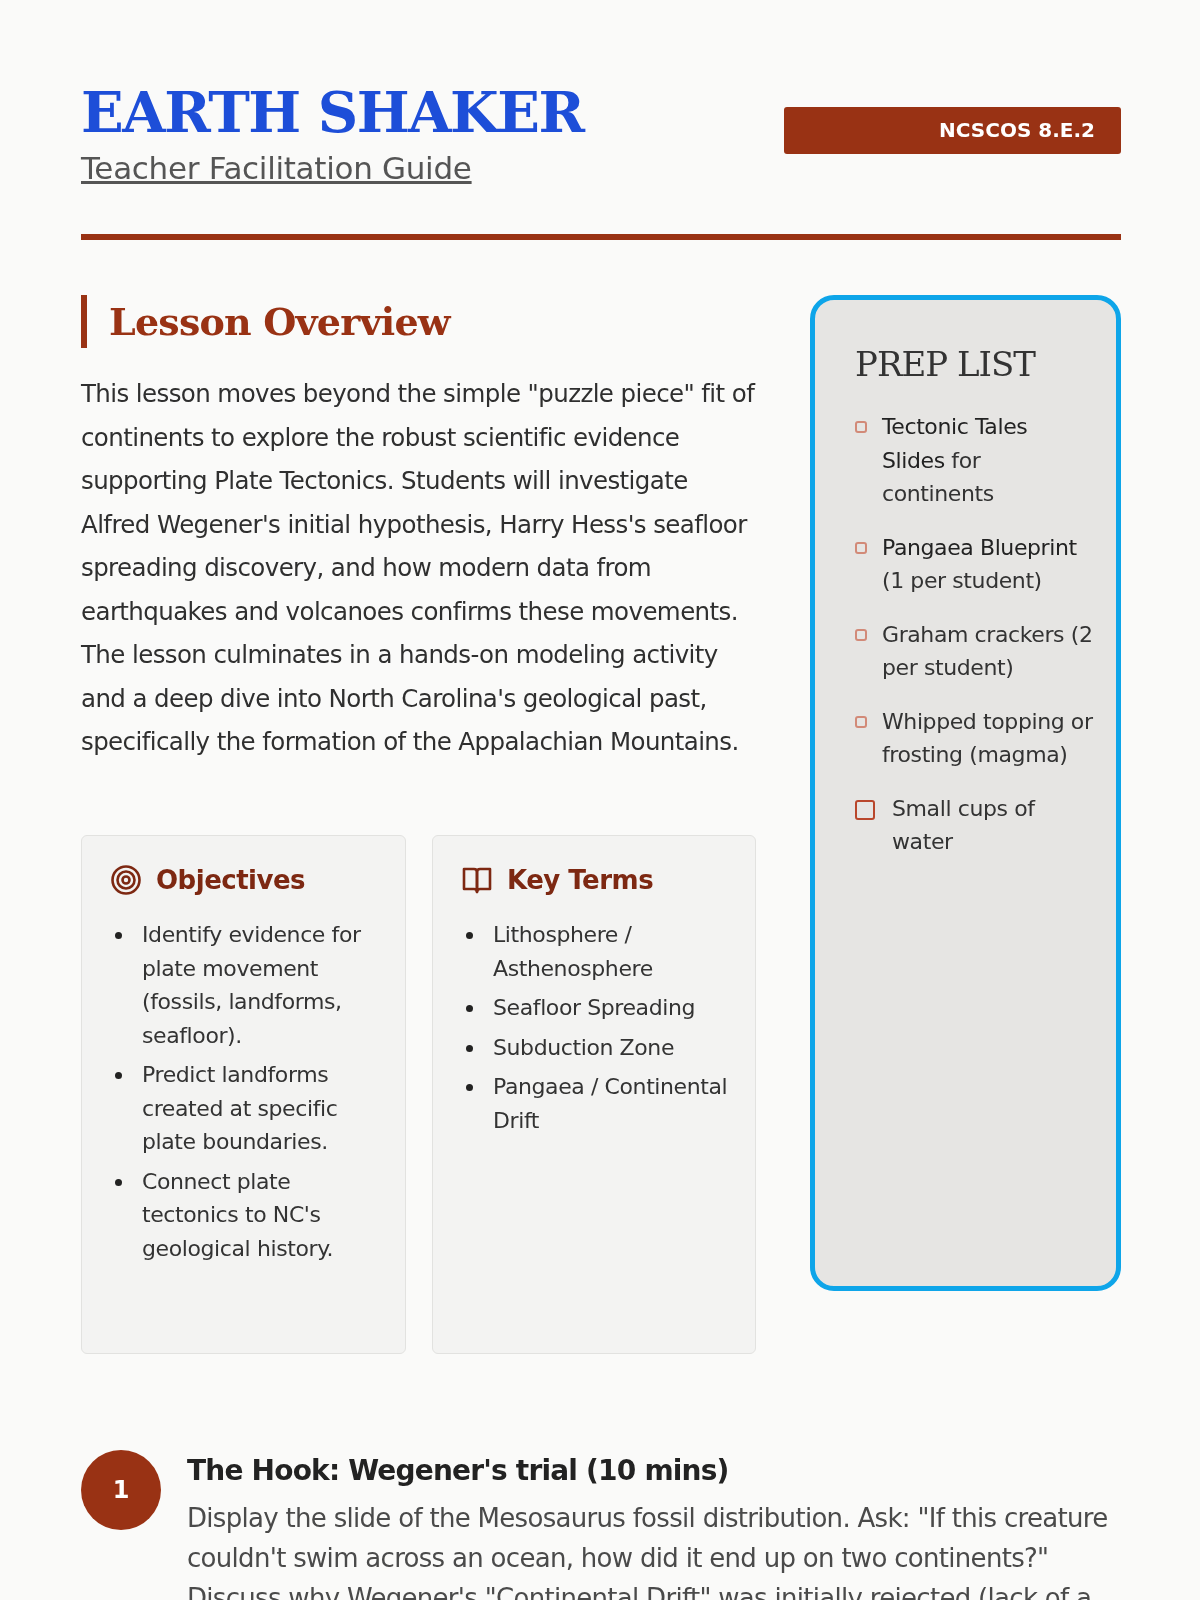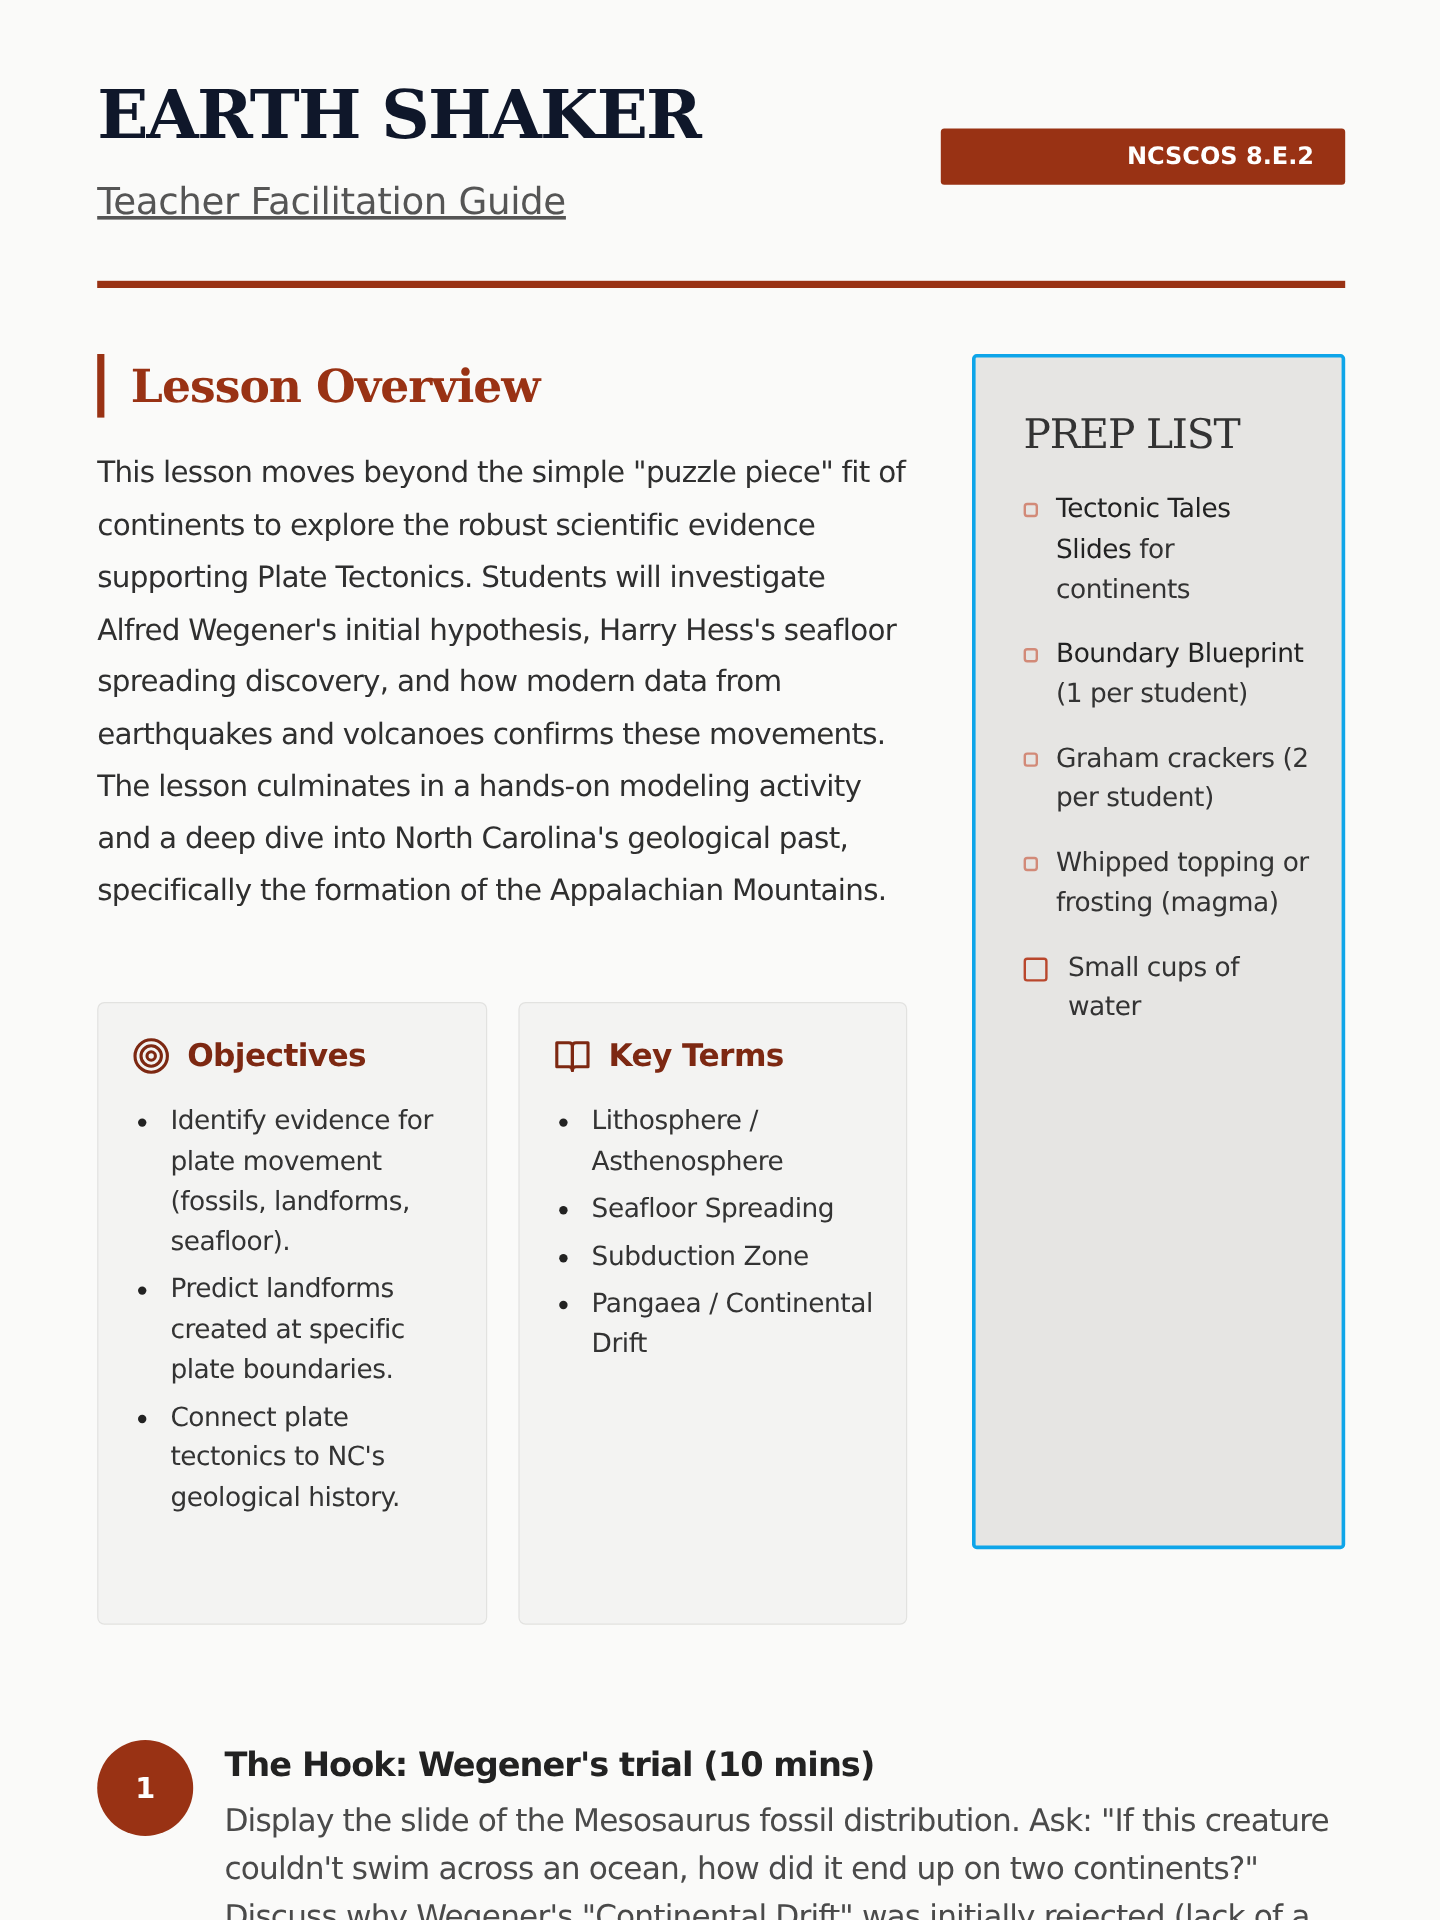--- a/index.html
+++ b/index.html
@@ -4,23 +4,23 @@
 <style>
   * { box-sizing: border-box; margin: 0; padding: 0; }
   html, body { width: 1200px; height: 1600px; overflow: hidden; background: #fafaf9; }
   body { font-family: "DejaVu Sans", sans-serif; color: #2b2b2b; position: relative; }
 
   .page { position: absolute; left: 81px; top: 0; width: 1040px; }
 
   
   .header { position: relative; height: 242px; }
   .title {
-    position: absolute; left: 0; top: 68px;
+    position: absolute; left: 0; top: 84px;
     font-family: "DejaVu Serif", serif; font-weight: bold;
-    font-size: 56px; letter-spacing: -1.5px; color: #0f172a; line-height: 1;
+    font-size: 56px; letter-spacing: -1.5px; color: #1d4ed8; line-height: 1;
   }
   .subtitle {
     position: absolute; left: 0; top: 150px;
     font-family: "DejaVu Sans", sans-serif; font-size: 31px; color: #555; letter-spacing: -0.3px; text-decoration: underline;
   }
   .standard-badge {
     position: absolute; right: 0; top: 107px; width: 337px; height: 47px;
     background: #993214; color: #fff; border-radius: 3px;
     font-weight: bold; font-size: 20px; text-align: right; padding-right: 26px; line-height: 47px;
   }
@@ -58,21 +58,21 @@
     position: relative; font-size: 22px; line-height: 33.5px; color: #333;
     margin-bottom: 6px; letter-spacing: -0.4px;
   }
   .card li::before {
     content: ""; position: absolute; left: -27px; top: 14px;
     width: 7px; height: 7px; border-radius: 50%; background: #222;
   }
 
   .prep {
     position: absolute; left: 729px; top: 295px; width: 311px; height: 996px;
-    background: #e6e5e3; border: 3px solid #0ea5e9; border-radius: 4px;
+    background: #e6e5e3; border: 5px solid #0ea5e9; border-radius: 24px;
   }
   .prep-title {
     position: absolute; left: 40px; top: 44px;
     font-family: "DejaVu Serif", serif; font-size: 34px; color: #333; letter-spacing: -1px;
   }
   .prep ul { position: absolute; left: 40px; top: 110px; list-style: none; width: 240px; }
   .prep li {
     position: relative; display: flex; font-size: 22px; line-height: 33.5px; color: #333;
     margin-bottom: 20px; letter-spacing: -0.4px;
   }
@@ -146,21 +146,21 @@
 
   <aside class="prep">
     <div class="prep-title">PREP LIST</div>
     <ul>
       <li>
         <span class="checkbox"></span>
         <span><b>Tectonic Tales Slides</b><span> for continents</span></span>
       </li>
       <li>
         <span class="checkbox"></span>
-        <span><b>Boundary Blueprint</b><span> (1 per student)</span></span>
+        <span><b>Pangaea Blueprint</b><span> (1 per student)</span></span>
       </li>
       <li>
         <span class="checkbox"></span>
         <span>Graham crackers (2 per student)</span>
       </li>
       <li>
         <span class="checkbox"></span>
         <span>Whipped topping or frosting (magma)</span>
       </li>
       <li>

